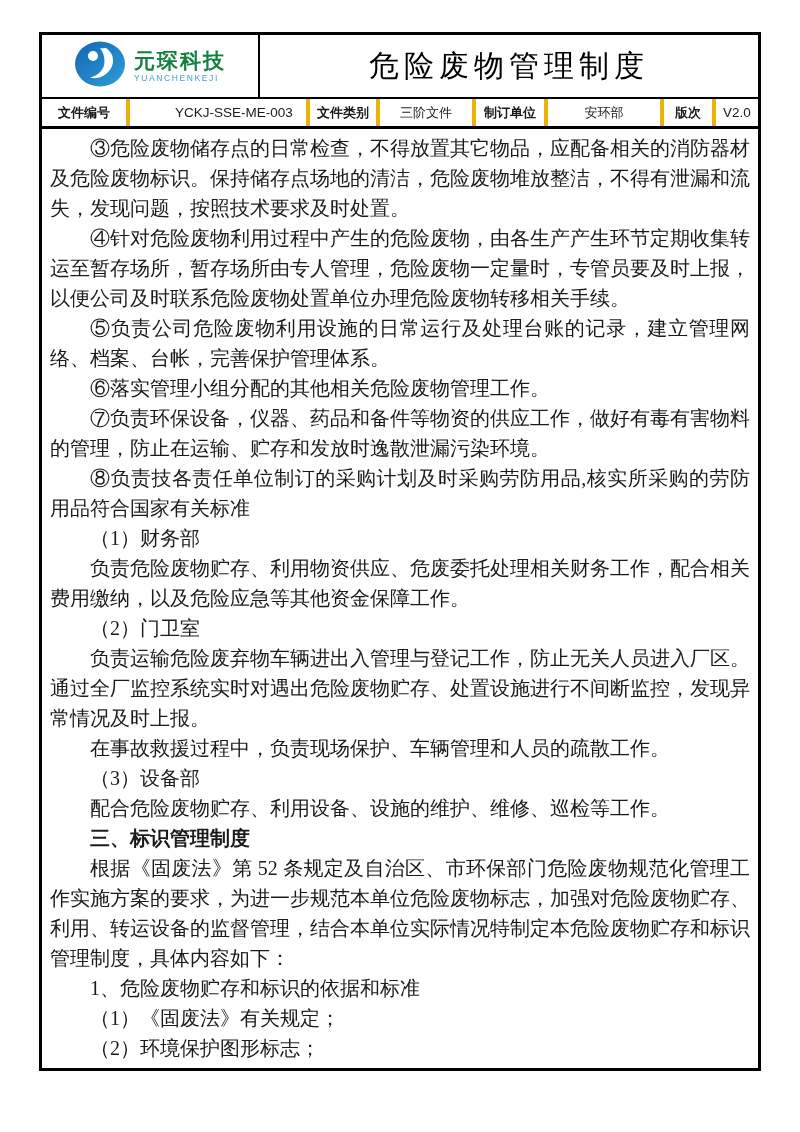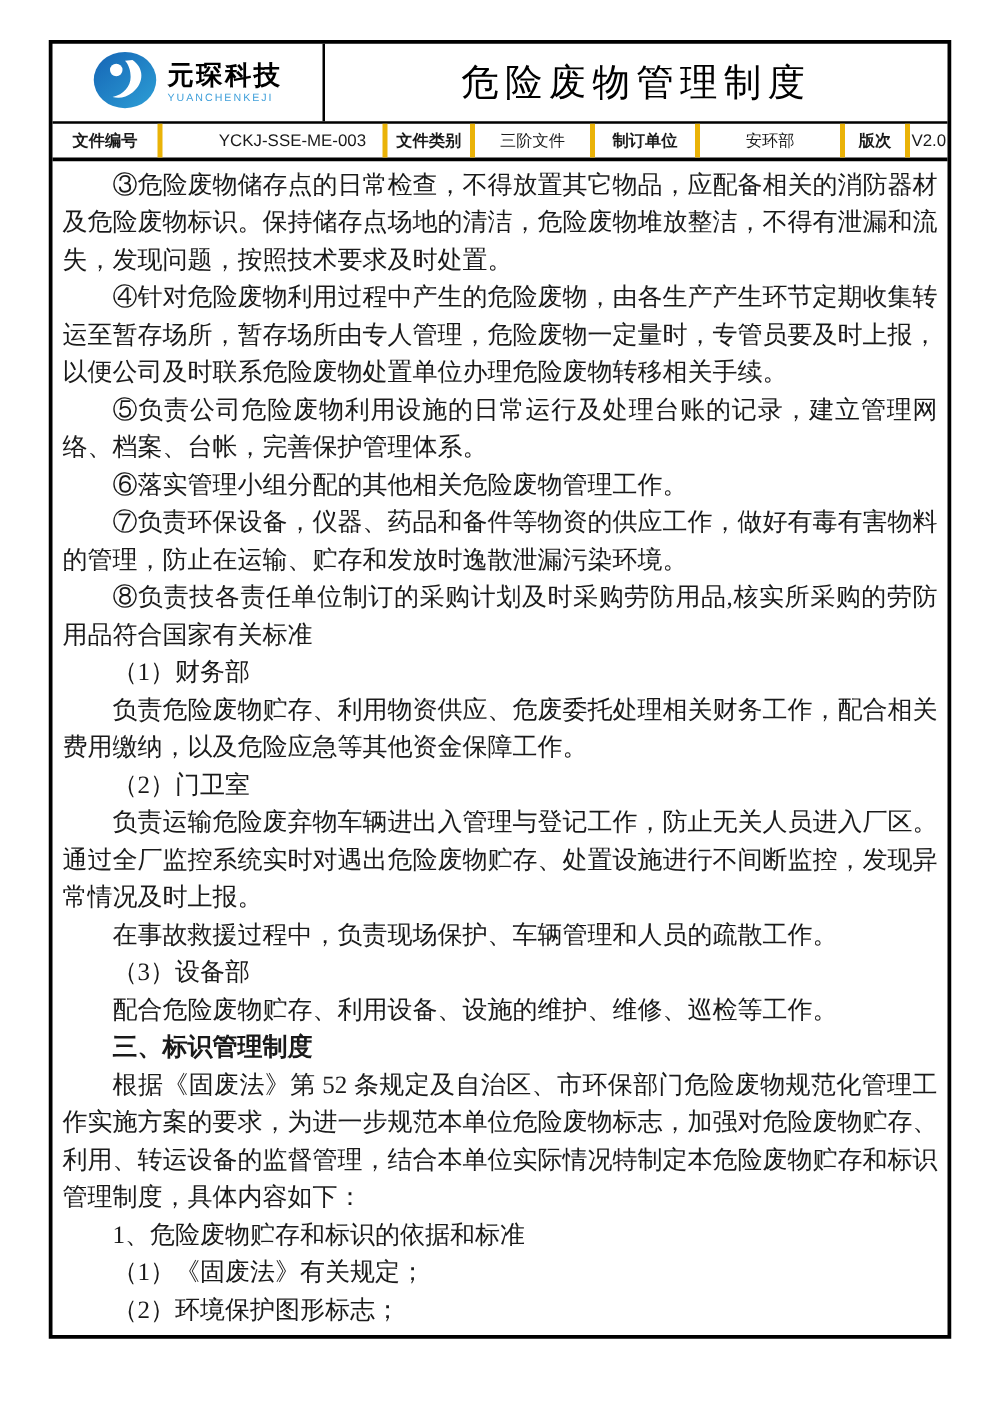--- a/index.html
+++ b/index.html
@@ -15,21 +15,21 @@
   
   .hdr1{display:flex;height:64px;border-bottom:2px solid #000;box-sizing:border-box;}
   .logo-cell{
     width:218px;border-right:2px solid #000;box-sizing:border-box;
     display:flex;align-items:center;justify-content:center;gap:8px;
   }
   .logo-mark{flex:0 0 auto;}
   .logo-texts{display:flex;flex-direction:column;line-height:1;}
   .logo-cn{
     font-family:"Liberation Sans",sans-serif;font-weight:bold;font-size:21px;
-    color:#000000;letter-spacing:2px;
+    color:#15803d;letter-spacing:2px;
   }
   .logo-en{
     font-family:"Liberation Sans",sans-serif;font-size:8.5px;color:#41a0da;
     letter-spacing:1.6px;margin-top:3px;
   }
   .title-cell{
     flex:1;display:flex;align-items:center;justify-content:center;
   }
   .doc-title{
     margin:0;font-size:30px;font-weight:normal;letter-spacing:5px;color:#000;
@@ -40,21 +40,21 @@
     align-items:stretch;font-size:13px;
   }
   .hdr2 .cell{
     display:flex;align-items:center;justify-content:center;
     border-right:4px solid #eab308;box-sizing:border-box;white-space:nowrap;
   }
   .hdr2 .cell:last-child{border-right:none;}
   .hdr2 .lab{font-weight:bold;}
   .hdr2 .val{font-family:"Liberation Sans",sans-serif;font-size:13.5px;}
   .w-l1{width:88px;} .w-v1{width:148px;margin-left:32px;} .w-l2{width:70px;} .w-v2{width:96px;}
-  .w-l3{width:84px;} .w-v3{width:116px;} .w-l4{width:52px;} .w-v4{flex:1;}
+  .w-l3{width:72px;} .w-v3{width:116px;} .w-l4{width:52px;} .w-v4{flex:1;}
   
   .doc-body{
     padding:4px 8px 0 8px;font-size:20px;line-height:30px;
     text-align:justify;overflow:hidden;height:934px;box-sizing:border-box;
   }
   .doc-body p{margin:0;text-indent:2em;}
   .b{font-weight:bold;}
 </style>
 </head>
 <body>

